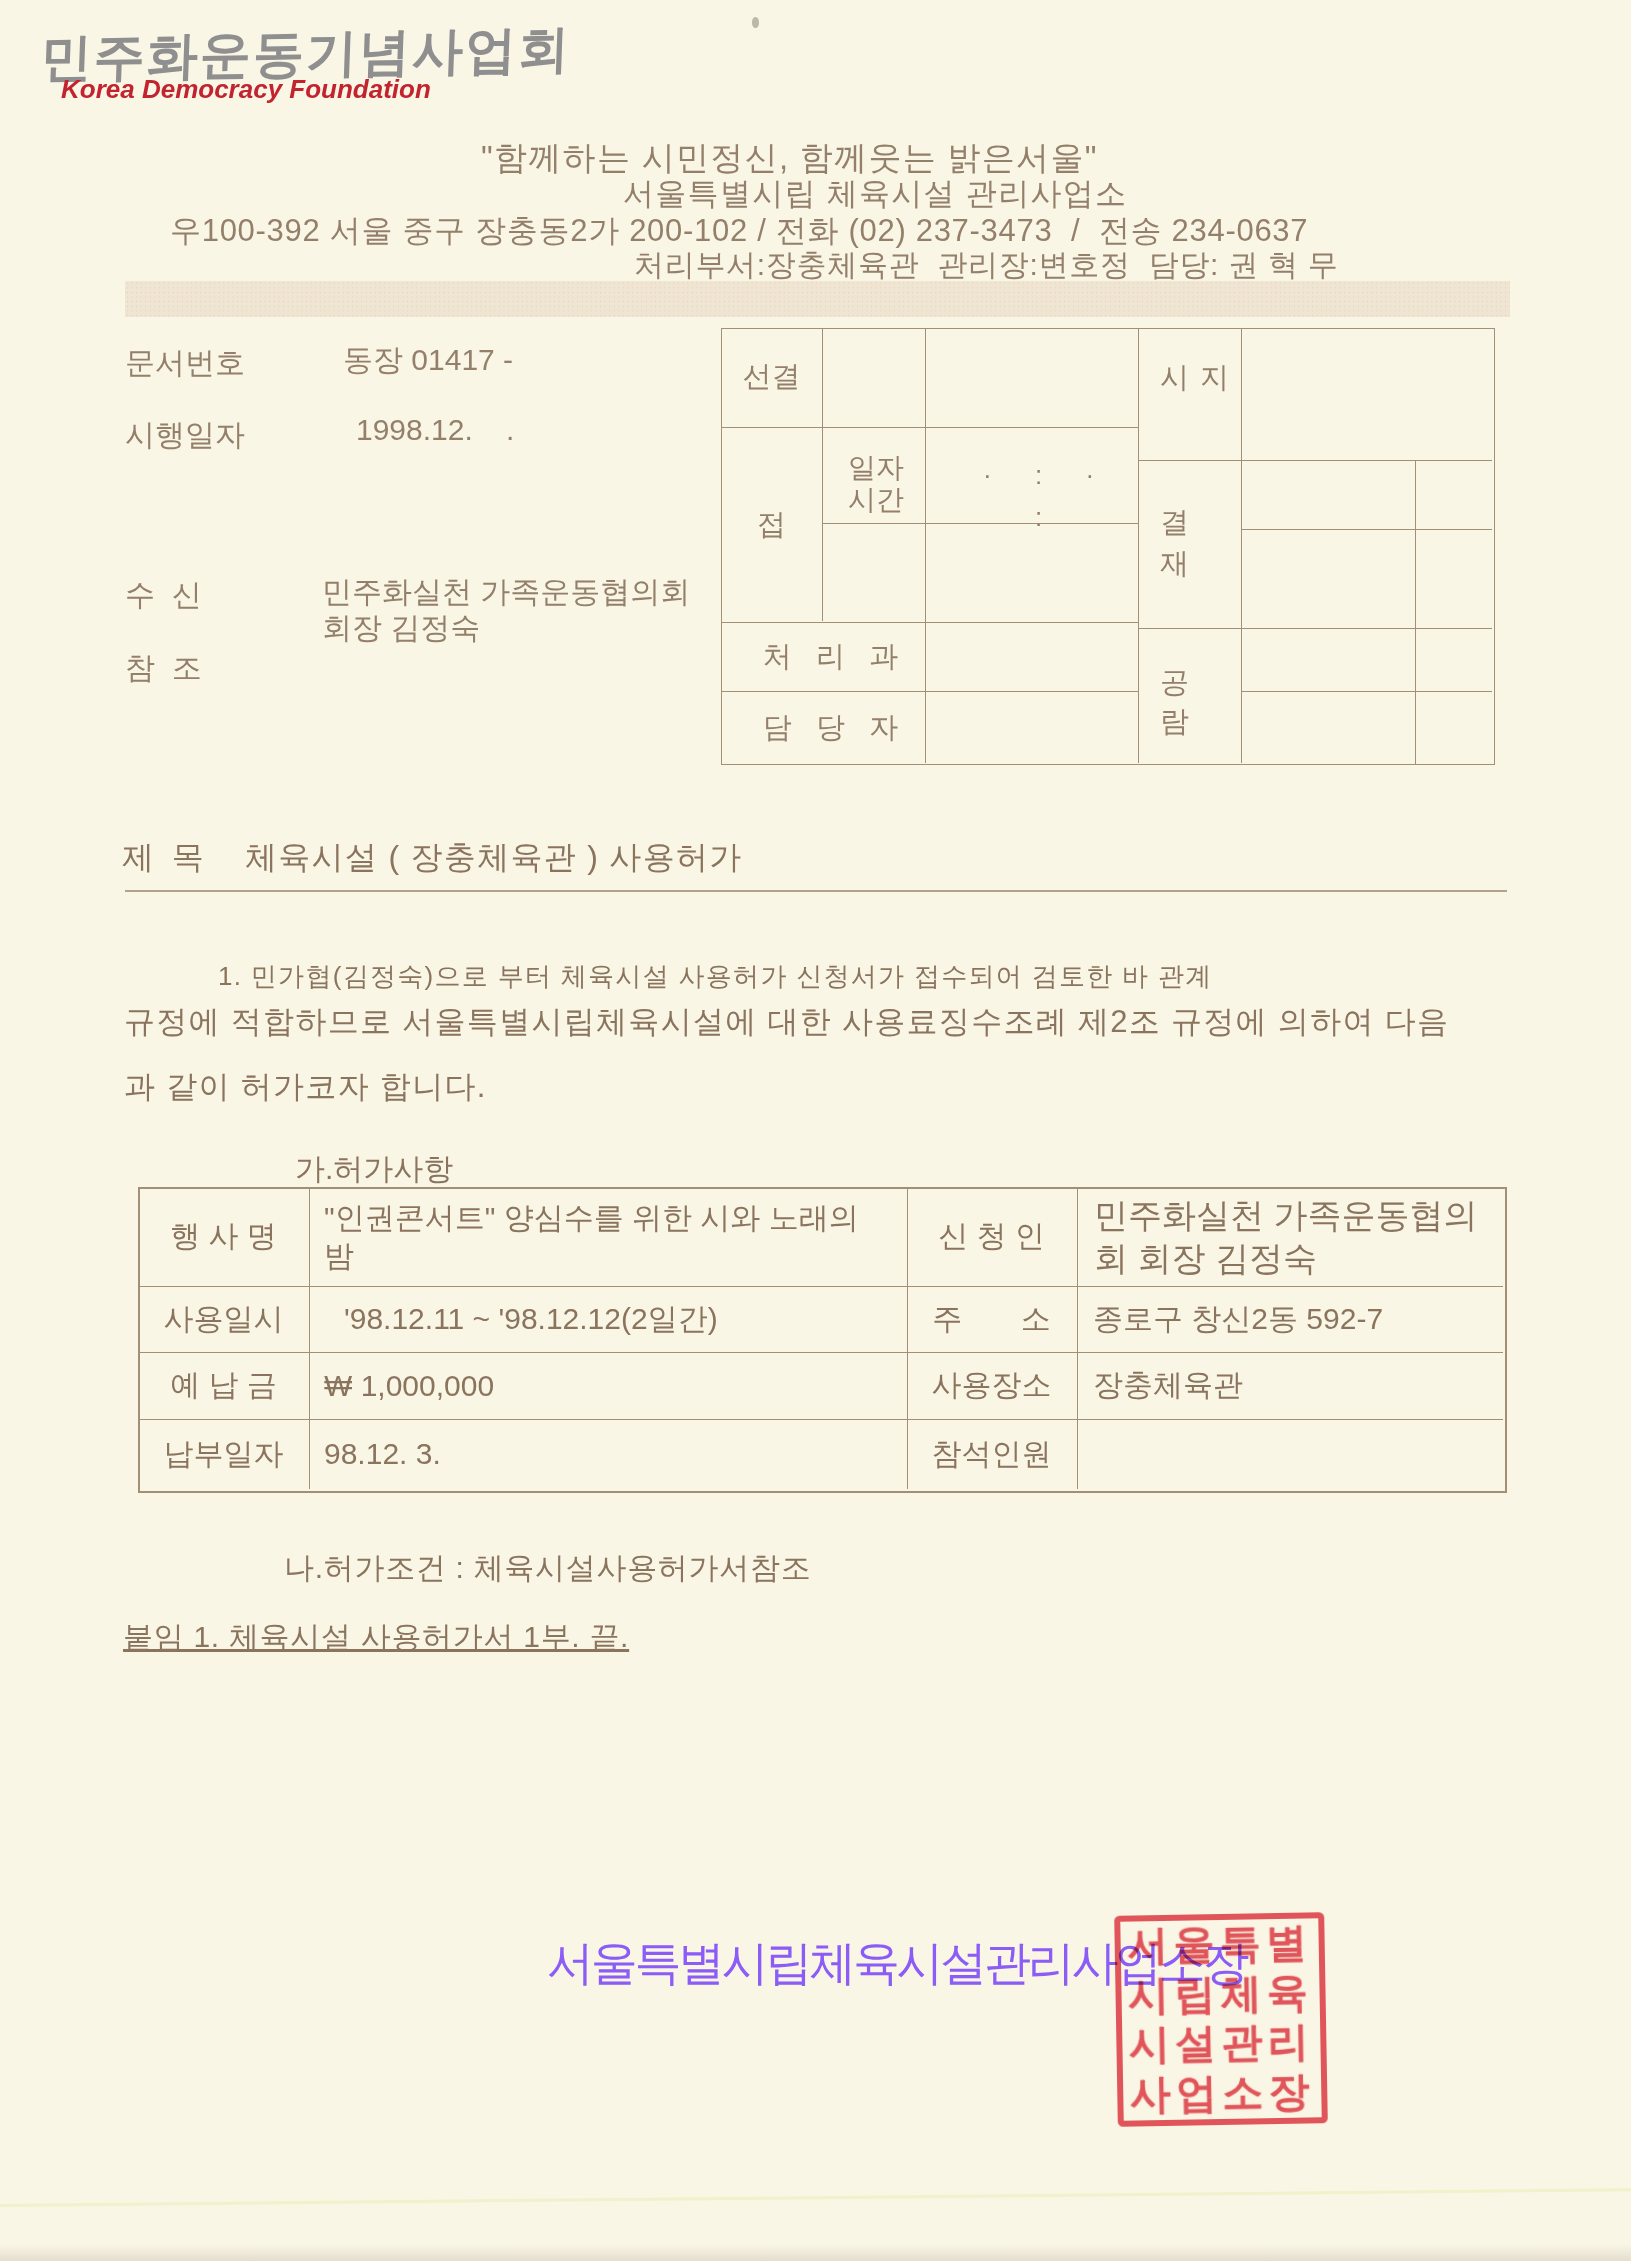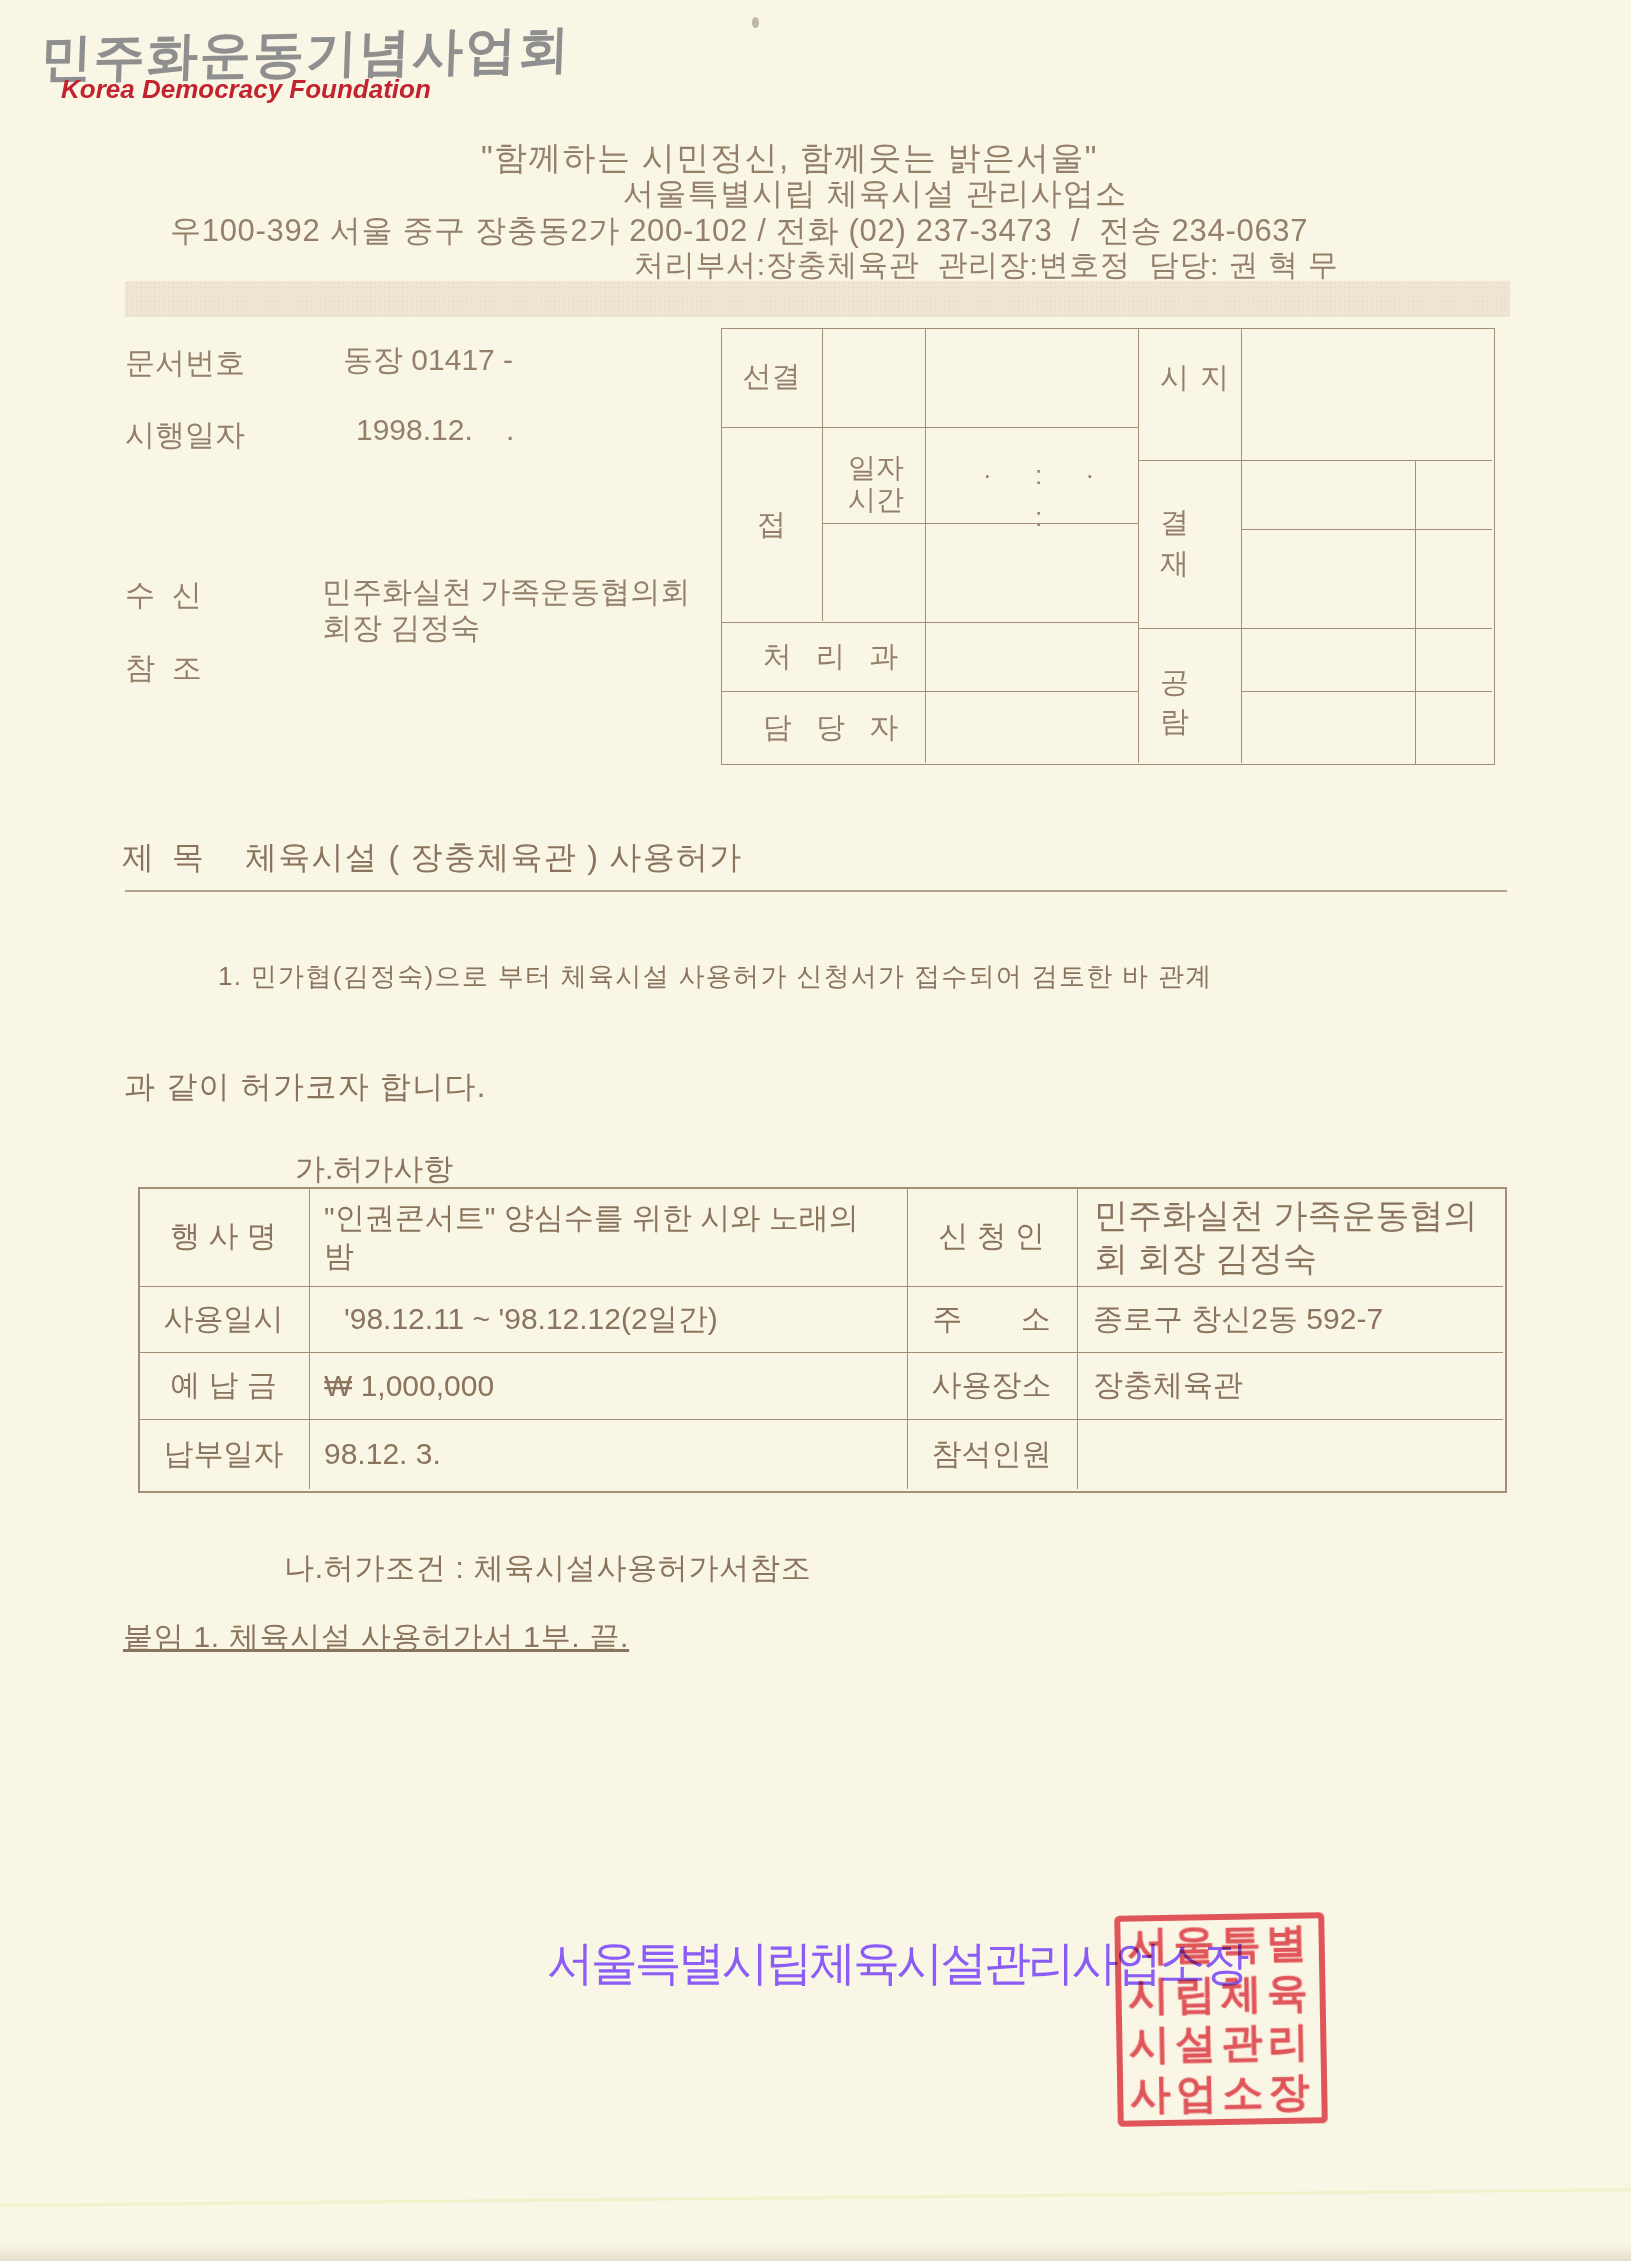--- a/index.html
+++ b/index.html
@@ -105,20 +105,21 @@
 
     <div class="abs faded cell" style="left:737px;top:622px;width:187px;height:69px;font-size:29px;justify-content:center;">처   리   과</div>
     <div class="abs faded cell" style="left:737px;top:691px;width:187px;height:73px;font-size:29px;justify-content:center;">담   당   자</div>
   </div>
 
   <div class="abs faded2" style="left:122px;top:836px;font-size:32px;">제  목</div>
   <div class="abs faded2" style="left:245px;top:836px;font-size:32px;letter-spacing:1.3px;">체육시설 ( 장충체육관 ) 사용허가</div>
   <div class="line-h" style="left:125px;top:890px;width:1382px;height:2px;opacity:.8;"></div>
 
   <div class="abs faded2" style="left:218px;top:935px;font-size:26px;letter-spacing:1.3px;margin-top:24px;">1. 민가협(김정숙)으로 부터 체육시설 사용허가 신청서가 접수되어 검토한 바 관계</div>
+  <div class="abs faded2" style="left:124px;top:1001px;font-size:31px;letter-spacing:1.3px;">규정에 적합하므로 서울특별시립체육시설에 대한 사용료징수조례 제2조 규정에 의하여 다음</div>
   <div class="abs faded2" style="left:124px;top:1066px;font-size:31px;letter-spacing:1.3px;">과 같이 허가코자 합니다.</div>
 
   <div class="abs faded2" style="left:295px;top:1149px;font-size:30px;">가.허가사항</div>
 
   <div>
     <div class="box-border" style="left:138px;top:1187px;width:1365px;height:302px;border-width:2px;"></div>
 
     <div class="line-v" style="left:309px;top:1187px;height:302px;"></div>
     <div class="line-v" style="left:907px;top:1187px;height:302px;"></div>
     <div class="line-v" style="left:1077px;top:1187px;height:302px;"></div>

